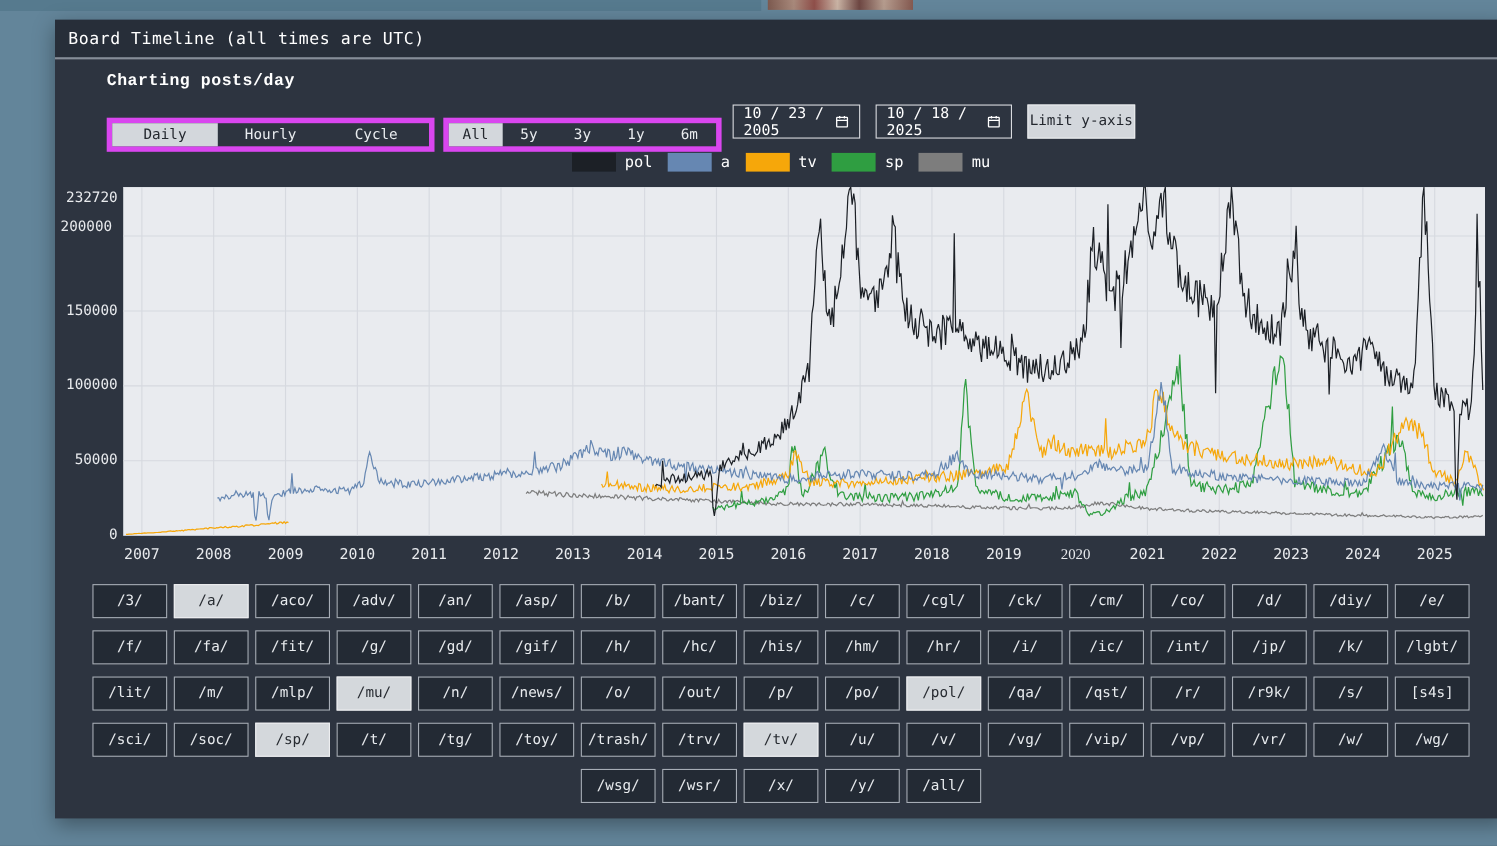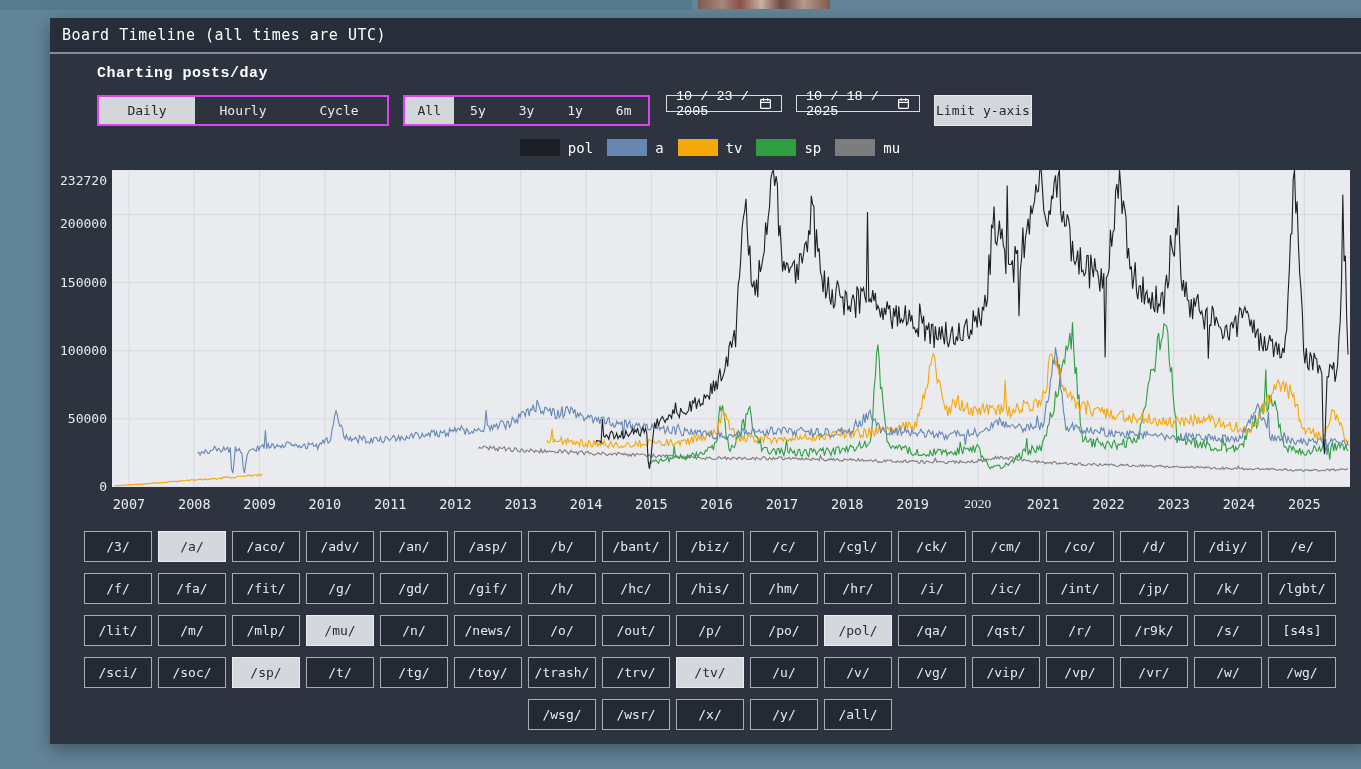--- a/index.html
+++ b/index.html
@@ -9,29 +9,29 @@
     font-family:"DejaVu Sans Mono","Liberation Mono",monospace;
   }
   .bg-strip-dark{position:absolute;left:0;top:0;width:692px;height:10px;background:#567a8e;}
   .bg-photo{position:absolute;left:698px;top:0;width:132px;height:9px;
     background:linear-gradient(90deg,#7d5a50,#a8897b 18%,#8f4f4a 32%,#c9b3a4 48%,#6e4743 63%,#b59c8e 80%,#845950);}
   .modal{position:absolute;left:31px;top:18px;width:1320px;height:726px;background:#2d3440;
     box-shadow:0 6px 18px rgba(0,0,0,.35);margin-left:19px;}
   .titlebar{height:34px;display:flex;align-items:center;padding:0 12px;background:#272e39;
     border-bottom:2px solid #868d98;color:#ffffff;font-size:15px;letter-spacing:.5px;}
   .heading{position:absolute;left:47px;top:47px;color:#ffffff;font-size:15px;font-weight:bold;letter-spacing:.5px;font-family:Liberation Mono, monospace;}
-  .seggroup{position:absolute;top:77px;height:31px;display:flex;border:2px solid #d946ef;box-sizing:border-box;}
+  .seggroup{position:absolute;top:89px;height:31px;display:flex;border:5px solid #d946ef;box-sizing:border-box;}
   #modeTabs{left:47px;}
   #rangeTabs{left:353px;}
   .seg{display:flex;align-items:center;justify-content:center;color:#e9ecef;font-size:13px;cursor:pointer;}
   .seg.m{width:96px;}
   .seg.r{width:48.6px;}
   .seg.sel{background:#d3d7dc;color:#23272e;}
-  .datebox{position:absolute;top:77px;height:17px;border:1px solid #d9dbdf;box-sizing:border-box;
-    display:flex;align-items:center;justify-content:space-between;padding:0 9px;color:#ffffff;font-size:13.5px;cursor:text;font-family:Liberation Mono, monospace;}
+  .datebox{position:absolute;top:77px;height:31px;border:1px solid #d9dbdf;box-sizing:border-box;
+    display:flex;align-items:center;justify-content:space-between;padding:0 9px;color:#ffffff;font-size:13.5px;cursor:text;}
   #dateFrom{left:616px;width:116px;}
   #dateTo{left:746px;width:124px;}
   .limitbtn{position:absolute;left:884px;top:77px;width:98px;height:31px;background:#d3d7dc;
     border:1px solid #e8eaec;box-sizing:border-box;color:#23272e;font-size:13px;
     display:flex;align-items:center;justify-content:center;cursor:pointer;}
   .legend{position:absolute;left:0;top:121px;width:100%;display:flex;justify-content:center;align-items:center;gap:14px;}
   .legitem{display:flex;align-items:center;gap:8px;color:#ffffff;font-size:14px;cursor:pointer;}
   .legsw{width:40px;height:17px;}
   .plotwrap{position:absolute;left:62px;top:152px;width:1238px;height:317px;background:#e9ebef;}
   .ylab{position:absolute;left:0;width:57px;text-align:right;color:#e8eaed;font-size:13px;line-height:14px;}
@@ -115,21 +115,21 @@
         <div class="legsw" style="background: rgb(125, 125, 125);"></div>
         <span>mu</span>
       </div>
     </div>
 
   <div id="ylabs">
       <div class="ylab" style="top: 462px;">0</div>
       <div class="ylab" style="top: 393.892px;">50000</div>
       <div class="ylab" style="top: 325.785px;">100000</div>
       <div class="ylab" style="top: 257.677px;">150000</div>
-      <div class="ylab" style="top: 199px;">200000</div>
+      <div class="ylab" style="top: 182px; text-align: center;">200000</div>
       <div class="ylab" style="top: 156px; text-align: right;">232720</div>
     </div>
   <div id="xlabs">
       <div class="xlab" style="left: 78.9768px;">2007</div>
       <div class="xlab" style="left: 144.272px;">2008</div>
       <div class="xlab" style="left: 209.568px;">2009</div>
       <div class="xlab" style="left: 274.863px;">2010</div>
       <div class="xlab" style="left: 340.158px;">2011</div>
       <div class="xlab" style="left: 405.454px;">2012</div>
       <div class="xlab" style="left: 470.749px;">2013</div>

